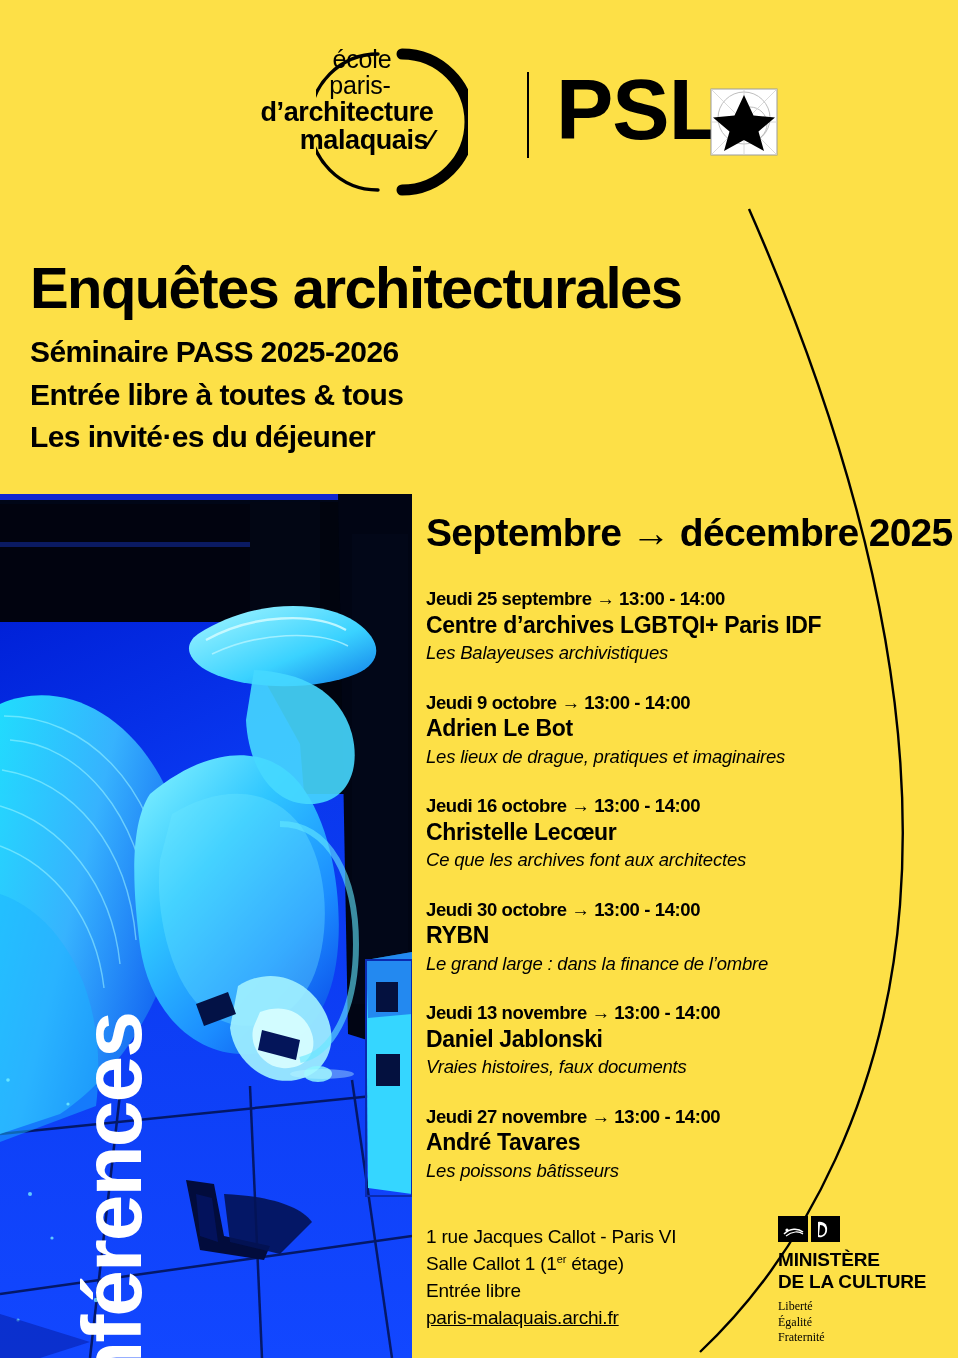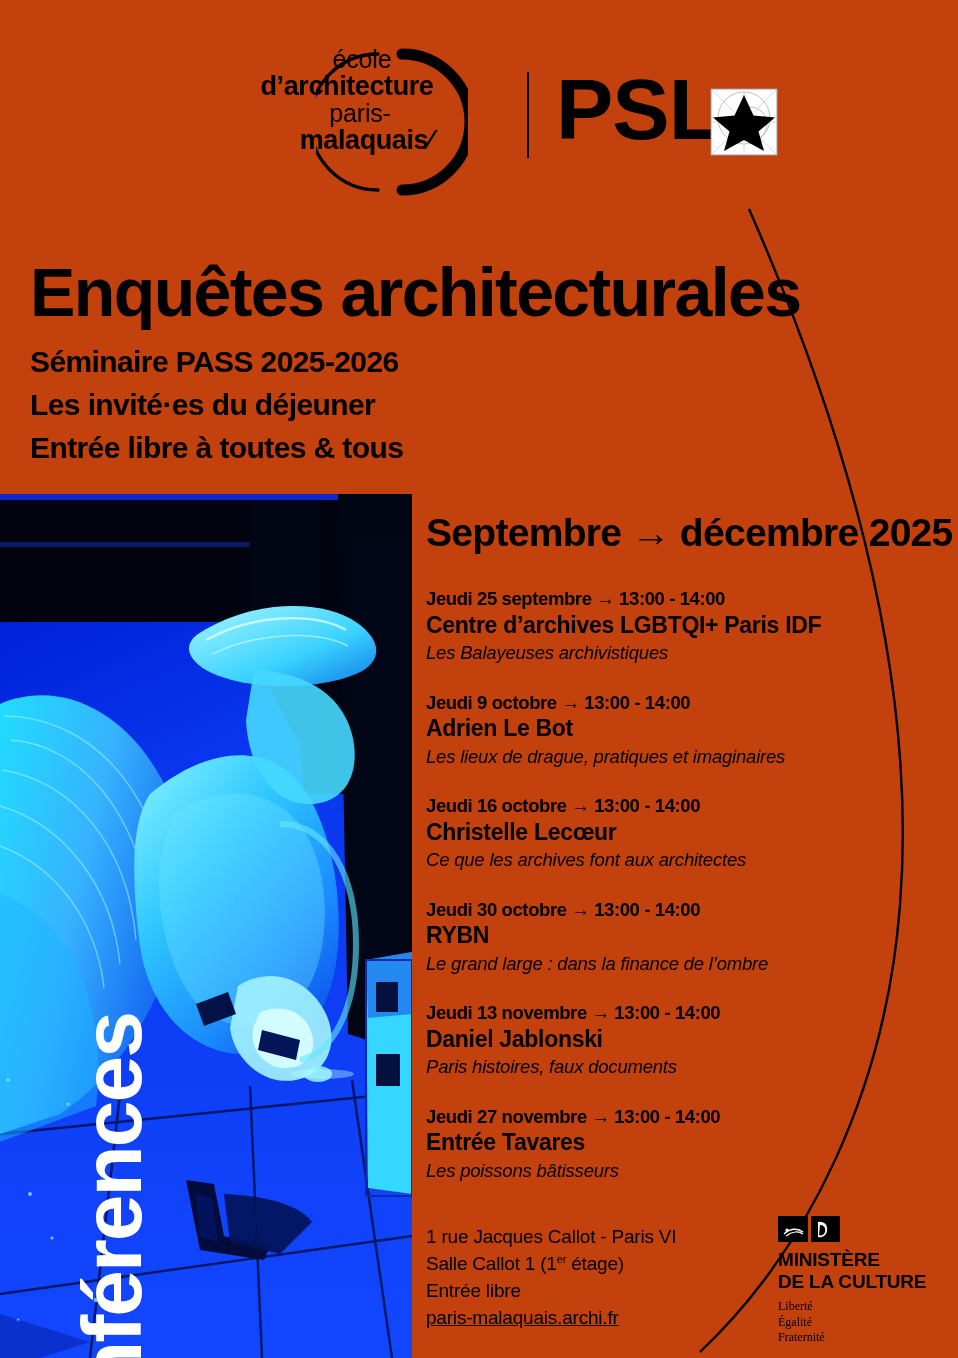--- a/index.html
+++ b/index.html
@@ -4,21 +4,21 @@
 <style>
   html,body{margin:0;padding:0;}
   body{
     width:958px;height:1358px;
     background:#ffffff;
     font-family:"Liberation Sans", sans-serif;
     color:#000000;
     overflow:hidden;
     position:relative;
   }
-  .poster{position:relative;width:958px;height:1358px;overflow:hidden;background:#c2410c;}
+  .poster{position:relative;width:958px;height:1358px;overflow:hidden;background:#fde047;}
 
   
   .header{position:absolute;left:0;top:0;width:958px;height:200px;}
   .logo-school{position:absolute;left:218px;top:24px;width:300px;height:170px;}
   .ring{position:absolute;left:98px;top:22px;width:152px;height:152px;}
   .school-lines{position:absolute;left:0;top:22px;width:262px;text-align:center;line-height:1.04;}
   .sl{display:block;}
   .sl.thin{font-weight:400;font-size:25px;letter-spacing:-0.2px;}
   .sl.bold{font-weight:700;font-size:27px;letter-spacing:-0.4px;}
   .sl.r1{margin-left:26px;}
@@ -30,21 +30,21 @@
   .psl{position:absolute;left:556px;top:66px;font-size:86px;font-weight:700;
        letter-spacing:-1px;line-height:1;font-family:"Liberation Sans", sans-serif;}
   .psl-star{position:absolute;left:710px;top:88px;width:68px;height:68px;}
 
   
   .curve{position:absolute;left:0;top:0;width:958px;height:1358px;pointer-events:none;}
 
   
   .title-block{position:absolute;left:30px;top:258px;width:800px;}
   h1.maintitle{
-    margin:0;font-size:68px;font-weight:700;letter-spacing:-1.6px;
+    margin:0;font-size:58px;font-weight:700;letter-spacing:-1.6px;
     line-height:1.02;white-space:nowrap;
   }
   .subtitles{margin-top:14px;font-size:30px;font-weight:700;line-height:1.42;letter-spacing:-0.6px;}
   .subtitles div{white-space:nowrap;}
 
   
   .photo{
     position:absolute;left:0;top:494px;width:412px;height:864px;overflow:hidden;
     background:#0016a0;
   }
@@ -84,22 +84,22 @@
 
   <div class="header">
 
     <div class="logo-school">
       <svg class="ring" viewBox="0 0 152 152">
         <path d="M62 8 A 68 68 0 0 0 62 144" fill="none" stroke="#000" stroke-width="3.4" stroke-linecap="round"></path>
         <path d="M86 8 A 68 68 0 0 1 86 144" fill="none" stroke="#000" stroke-width="11" stroke-linecap="round"></path>
       </svg>
       <div class="school-lines">
         <span class="sl thin r1">école</span>
+        <span class="sl thin r3">paris-</span>
         <span class="sl bold r2">d’architecture</span>
-        <span class="sl thin r3">paris-</span>
         <span class="sl bold r4">malaquais⁄</span>
       </div>
     </div>
 
     <div class="divider"></div>
 
     <div class="psl">PSL</div>
 
     <svg class="psl-star" viewBox="0 0 68 68">
       <rect x="1" y="1" width="66" height="66" fill="#fff" stroke="#9b9b9b" stroke-width="1"></rect>
@@ -114,22 +114,22 @@
   </div>
 
   <svg class="curve" viewBox="0 0 958 1358">
     <path d="M749 209 C 846 430, 918 676, 900 905 C 886 1090, 808 1250, 700 1352" fill="none" stroke="#000" stroke-width="2.4"></path>
   </svg>
 
   <div class="title-block">
     <h1 class="maintitle">Enquêtes architecturales</h1>
     <div class="subtitles">
       <div>Séminaire PASS 2025-2026</div>
+      <div>Entrée libre à toutes &amp; tous</div>
       <div>Les invité·es du déjeuner</div>
-      <div>Entrée libre à toutes &amp; tous</div>
     </div>
   </div>
 
   <div class="photo">
     <svg width="412" height="864" viewBox="0 0 412 864">
       <defs>
         <linearGradient id="bgBlue" x1="0" y1="0" x2="0.3" y2="1">
           <stop offset="0%" stop-color="#0021d8"></stop>
           <stop offset="55%" stop-color="#0b3cf5"></stop>
           <stop offset="100%" stop-color="#0530e6"></stop>
@@ -265,25 +265,25 @@
       <div class="ev-topic">Ce que les archives font aux architectes</div>
     </div>
     <div class="event">
       <div class="ev-date">Jeudi 30 octobre → 13:00 - 14:00</div>
       <div class="ev-name">RYBN</div>
       <div class="ev-topic">Le grand large : dans la finance de l’ombre</div>
     </div>
     <div class="event">
       <div class="ev-date">Jeudi 13 novembre → 13:00 - 14:00</div>
       <div class="ev-name">Daniel Jablonski</div>
-      <div class="ev-topic">Paris histoires, faux documents</div>
+      <div class="ev-topic">Vraies histoires, faux documents</div>
     </div>
     <div class="event">
       <div class="ev-date">Jeudi 27 novembre → 13:00 - 14:00</div>
-      <div class="ev-name">Entrée Tavares</div>
+      <div class="ev-name">André Tavares</div>
       <div class="ev-topic">Les poissons bâtisseurs</div>
     </div>
   </div>
 
   <div class="address">
     <div>1 rue Jacques Callot - Paris  VI</div>
     <div><span>Salle Callot 1 (1</span><sup>er</sup><span> étage)</span></div>
     <div>Entrée libre</div>
     <div class="url">paris-malaquais.archi.fr</div>
   </div>

